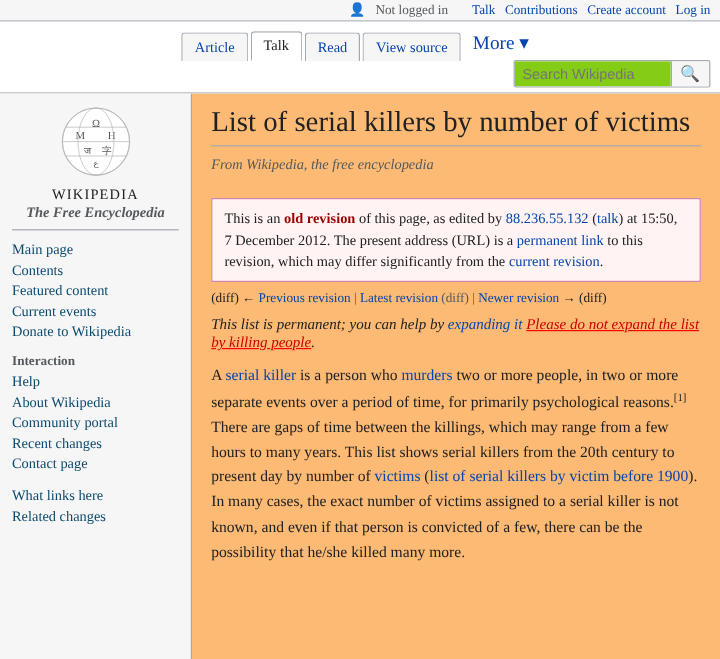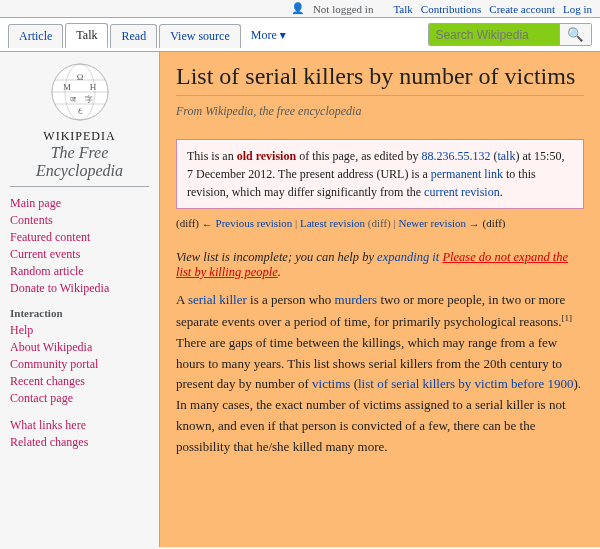--- a/index.html
+++ b/index.html
@@ -33,20 +33,21 @@
     #top-bar .separator { color: #a2a9b1; margin: 0 2px; }
 
     
     #header {
       background: #fff;
       border-bottom: 1px solid #a2a9b1;
       display: flex;
       align-items: center;
       padding: 4px 8px;
       gap: 0;
+      flex-direction: column;
     }
     #header-tabs {
       display: flex;
       align-items: flex-end;
       gap: 2px;
       flex: 1;
     }
     .tab {
       padding: 4px 10px;
       font-size: 12px;
@@ -60,21 +61,21 @@
       top: 1px;
     }
     .tab.active {
       background: #fff;
       color: #202122;
       border-bottom: 1px solid #fff;
       z-index: 2;
     }
     .tab-more {
       padding: 4px 8px;
-      font-size: 12px;
+      font-size: 16px;
       color: #0645ad;
       cursor: pointer;
       display: flex;
       align-items: center;
       gap: 2px;
     }
     #search-box {
       display: flex;
       border: 1px solid #a2a9b1;
       border-radius: 2px;
@@ -125,37 +126,38 @@
       height: 65px;
     }
     #wiki-title {
       font-family: 'Linux Libertine', Georgia, serif;
       font-size: 12px;
       letter-spacing: 1px;
       text-transform: uppercase;
       color: #202122;
     }
     #wiki-subtitle {
-      font-size: 16px;
+      font-size: 12px;
       color: #54595d;
       font-style: italic;
+      font-weight: bold;
     }
     .sidebar-section {
       margin-bottom: 10px;
     }
     .sidebar-section-title {
       font-size: 11px;
       font-weight: bold;
       color: #54595d;
       margin-bottom: 3px;
     }
     .sidebar-link {
       display: block;
       font-size: 12px;
-      color: #be185d;
+      color: #0c4a6e;
       text-decoration: none;
       padding: 1px 0;
       cursor: pointer;
     }
 
     
     #content {
       flex: 1;
       padding: 10px 16px;
       background: #fdba74;
@@ -187,21 +189,21 @@
       line-height: 1.5;
     }
     #revision-box a { color: #0645ad; }
     #revision-box .old-rev { color: #990000; font-weight: bold; }
     #revision-box .ip-link { color: #0645ad; }
 
     
     #revision-nav {
       font-size: 11px;
       color: #54595d;
-      margin-bottom: 21px;
+      margin-bottom: 8px;
     }
     #revision-nav a { color: #0645ad; }
     #revision-nav .arrow { color: #202122; }
 
     
     #incomplete-note {
       font-style: italic;
       font-size: 12.5px;
       margin-bottom: 10px;
       color: #202122;
@@ -272,21 +274,20 @@
       </svg>
       <div id="wiki-title">Wikipedia</div>
       <div id="wiki-subtitle">The Free Encyclopedia</div>
     </div>
 
     <div class="sidebar-section">
       <a class="sidebar-link">Main page</a>
       <a class="sidebar-link">Contents</a>
       <a class="sidebar-link">Featured content</a>
       <a class="sidebar-link">Current events</a>
-      <a class="sidebar-link">Random article</a>
       <a class="sidebar-link">Donate to Wikipedia</a>
     </div>
 
     <div class="sidebar-section">
       <div class="sidebar-section-title">Interaction</div>
       <a class="sidebar-link">Help</a>
       <a class="sidebar-link">About Wikipedia</a>
       <a class="sidebar-link">Community portal</a>
       <a class="sidebar-link">Recent changes</a>
       <a class="sidebar-link">Contact page</a>
@@ -304,21 +305,21 @@
 
     <div id="revision-box">
       <span>This is an </span><span class="old-rev">old revision</span><span> of this page, as edited by </span><a class="ip-link">88.236.55.132</a><span> (</span><a>talk</a><span>) at 15:50, 7 December 2012. The present address (URL) is a </span><a>permanent link</a><span> to this revision, which may differ significantly from the </span><a>current revision</a><span>.</span>
     </div>
 
     <div id="revision-nav">
       <span class="arrow">(diff) ← </span><a>Previous revision</a><span> | </span><a>Latest revision</a><span> (diff) | </span><a>Newer revision</a><span class="arrow"> → (diff)</span>
     </div>
 
     <p id="incomplete-note">
-      <span>View list is incomplete; you can help by </span><a>expanding it</a><span> </span><span class="underline-red">Please do not expand the list by killing people</span><span>.</span>
+      <span>This list is permanent; you can help by </span><a>expanding it</a><span> </span><span class="underline-red">Please do not expand the list by killing people</span><span>.</span>
     </p>
 
     <p class="article-text">
       A <a>serial killer</a> is a person who <a>murders</a> two or more people, in two or more separate events over a period of time, for primarily psychological reasons.<sup>[1]</sup> There are gaps of time between the killings, which may range from a few hours to many years. This list shows serial killers from the 20th century to present day by number of <a>victims</a> (<a>list of serial killers by victim before 1900</a>). In many cases, the exact number of victims assigned to a serial killer is not known, and even if that person is convicted of a few, there can be the possibility that he/she killed many more.
     </p>
   </div>
 
 </div>
 
 </body></html>

